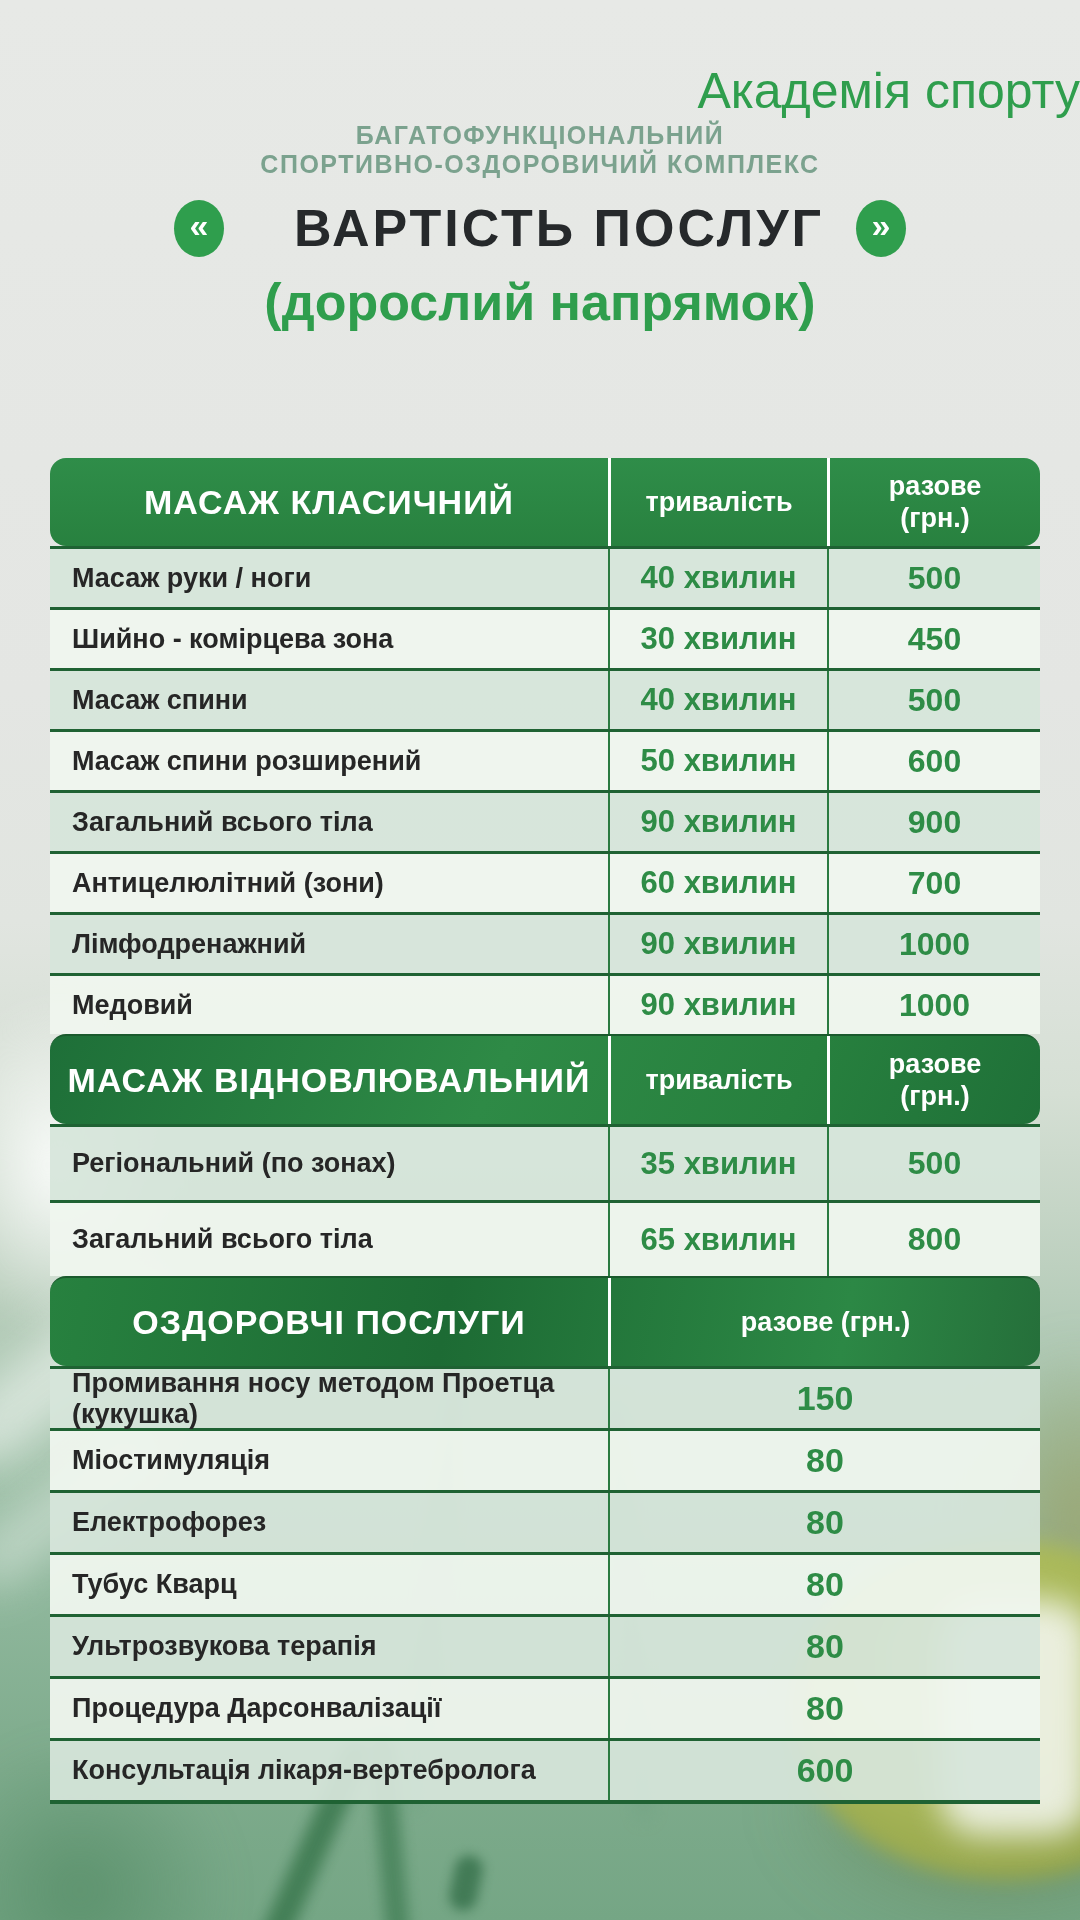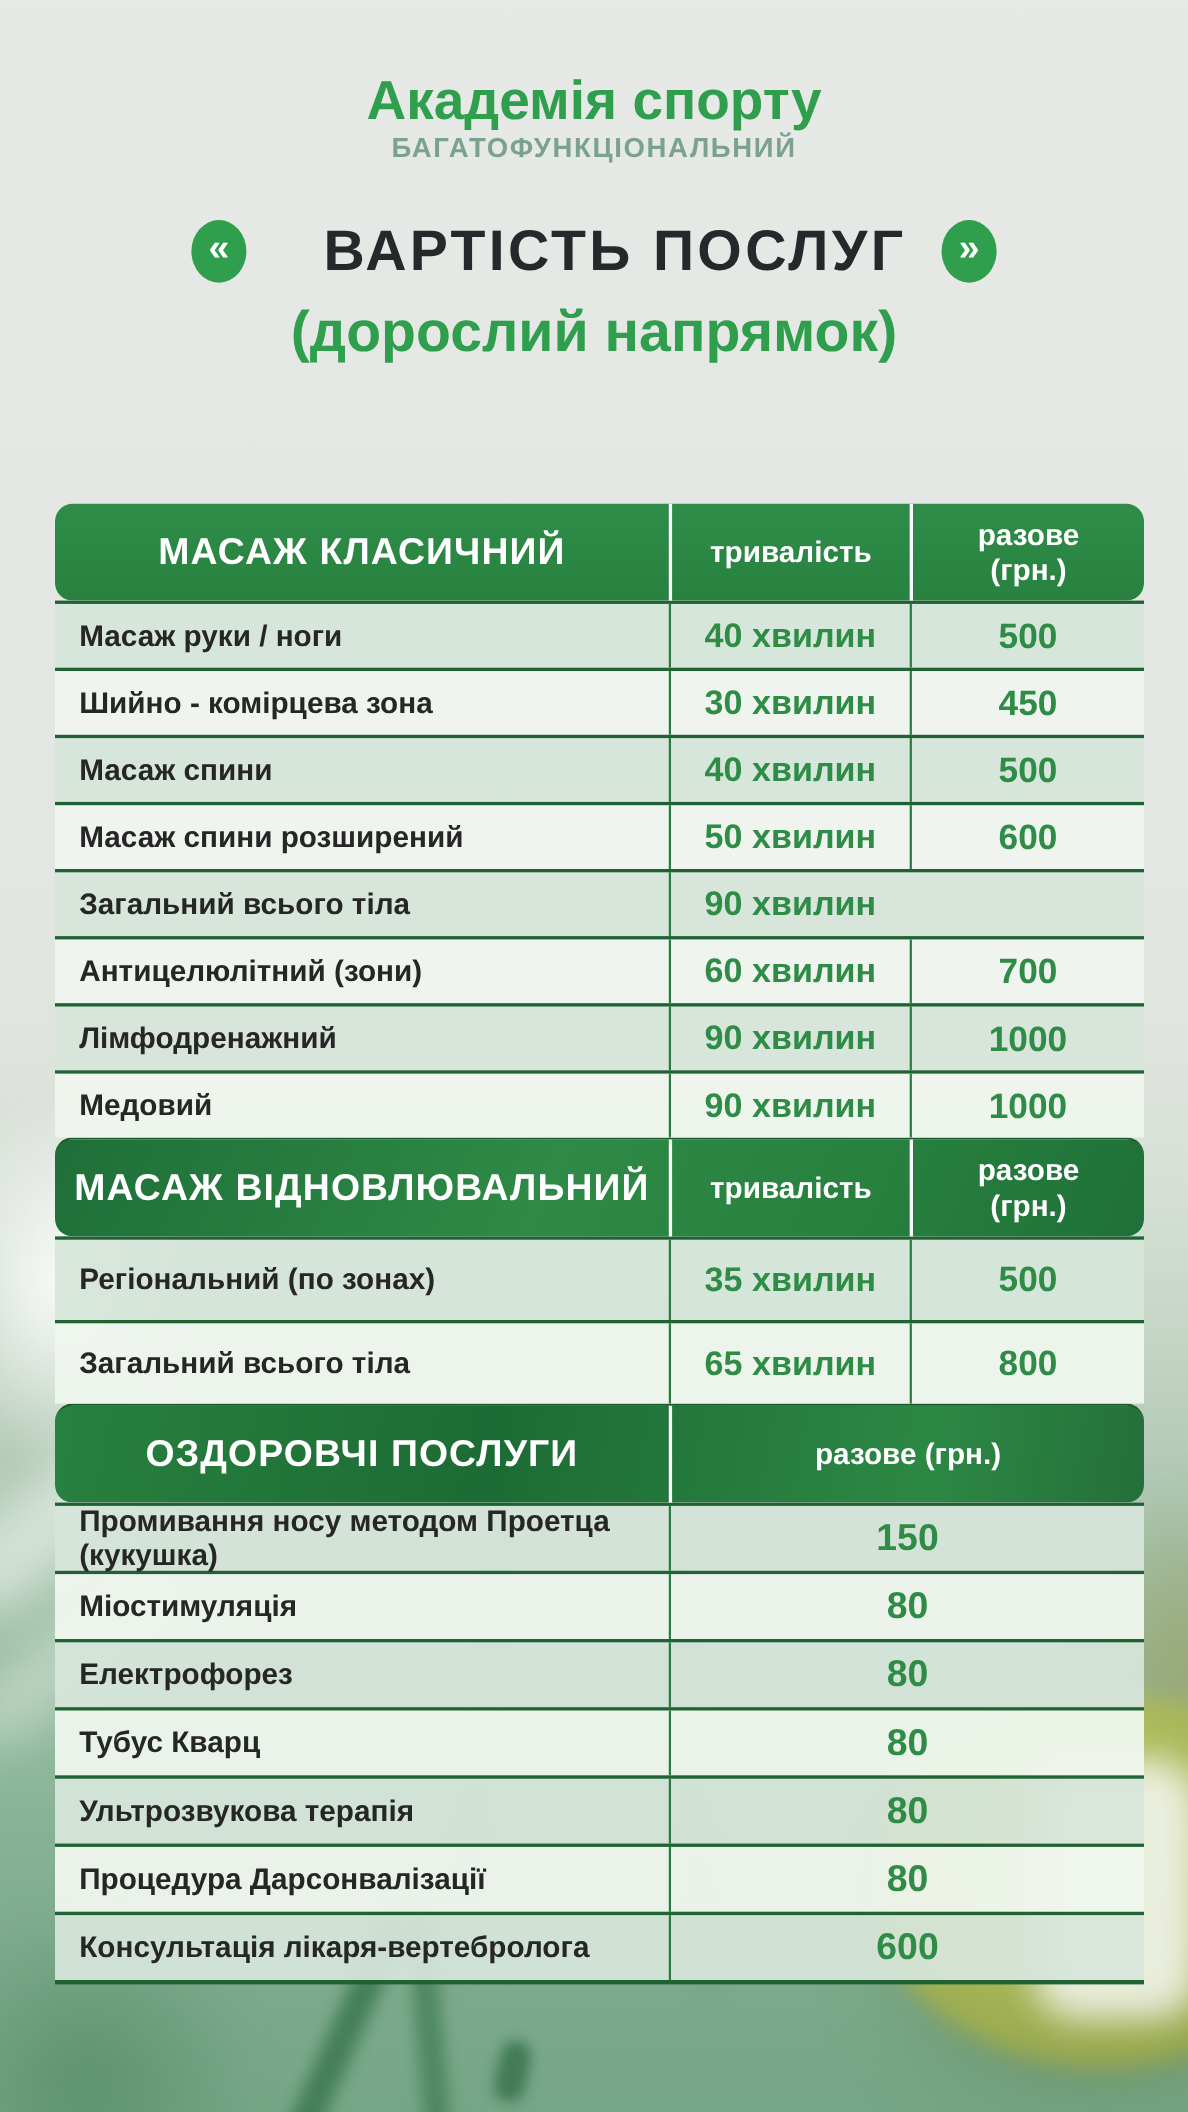--- a/index.html
+++ b/index.html
@@ -35,22 +35,22 @@
     background:radial-gradient(closest-side,rgba(72,130,90,.55),rgba(72,130,90,0)); filter:blur(18px); }
   .stool-shadow { left:770px; top:1680px; width:460px; height:260px;
     background:radial-gradient(closest-side,rgba(95,115,55,.5),rgba(95,115,55,0)); filter:blur(24px); }
   .stool-seat { left:790px; top:1540px; width:430px; height:340px; border-radius:50%;
     background:radial-gradient(ellipse at 42% 35%,#b7c566 0%,#a8b758 45%,#95a54c 74%,#879749 100%);
     filter:blur(10px); }
   .cup-white { left:940px; top:1600px; width:150px; height:235px; border-radius:40px;
     background:rgba(245,247,243,.85); filter:blur(16px); }
 
   
-  .brand { position:absolute; top:62px; left:0; width:100%; text-align:center;
-    font-size:50px; font-weight:bold; color:var(--accent-green,#2f9e4d); }
+  .brand { position:absolute; top:62px; left:0; width:100%; text-align:right;
+    font-size:50px; font-weight:normal; color:var(--accent-green,#2f9e4d); }
   .brand-sub { position:absolute; top:121px; left:0; width:100%; text-align:center;
     font-size:25px; font-weight:bold; letter-spacing:1.5px; line-height:29px;
     color:var(--muted-green,#7ba28e); }
   .title-row { position:absolute; top:198px; left:0; width:100%;
     display:flex; align-items:center; justify-content:center; gap:32px; }
   .badge { width:50px; height:57px; border-radius:50%; flex:0 0 auto;
     background:var(--accent-green,#2f9e4d); color:#fff; display:flex; align-items:center;
     justify-content:center; font-size:34px; font-weight:bold; padding-bottom:5px; }
   .main-title { font-size:52px; font-weight:bold; letter-spacing:3px;
     color:var(--title-dark,#26292b); white-space:nowrap;margin-left:38px; }
@@ -100,20 +100,21 @@
   <div class="deco stem-v-1"></div>
   <div class="deco stem-v-2"></div>
   <div class="deco stem-dot"></div>
   <div class="deco stool-shadow"></div>
   <div class="deco stool-seat"></div>
   <div class="deco cup-white"></div>
 
   <div class="brand">Академія спорту</div>
   <div class="brand-sub">
     <div>БАГАТОФУНКЦІОНАЛЬНИЙ</div>
+    <div>СПОРТИВНО-ОЗДОРОВИЧИЙ КОМПЛЕКС</div>
   </div>
   <div class="title-row">
     <div class="badge">
       <span>«</span>
     </div>
     <div class="main-title">ВАРТІСТЬ ПОСЛУГ</div>
     <div class="badge">
       <span>»</span>
     </div>
   </div>
@@ -145,20 +146,21 @@
           <div class="cell-price">500</div>
         </div>
         <div class="row b">
           <div class="cell-service">Масаж спини розширений</div>
           <div class="cell-mid">50 хвилин</div>
           <div class="cell-price">600</div>
         </div>
         <div class="row a">
           <div class="cell-service">Загальний всього тіла</div>
           <div class="cell-mid">90 хвилин</div>
+          <div class="cell-price">900</div>
         </div>
         <div class="row b">
           <div class="cell-service">Антицелюлітний (зони)</div>
           <div class="cell-mid">60 хвилин</div>
           <div class="cell-price">700</div>
         </div>
         <div class="row a">
           <div class="cell-service">Лімфодренажний</div>
           <div class="cell-mid">90 хвилин</div>
           <div class="cell-price">1000</div>

